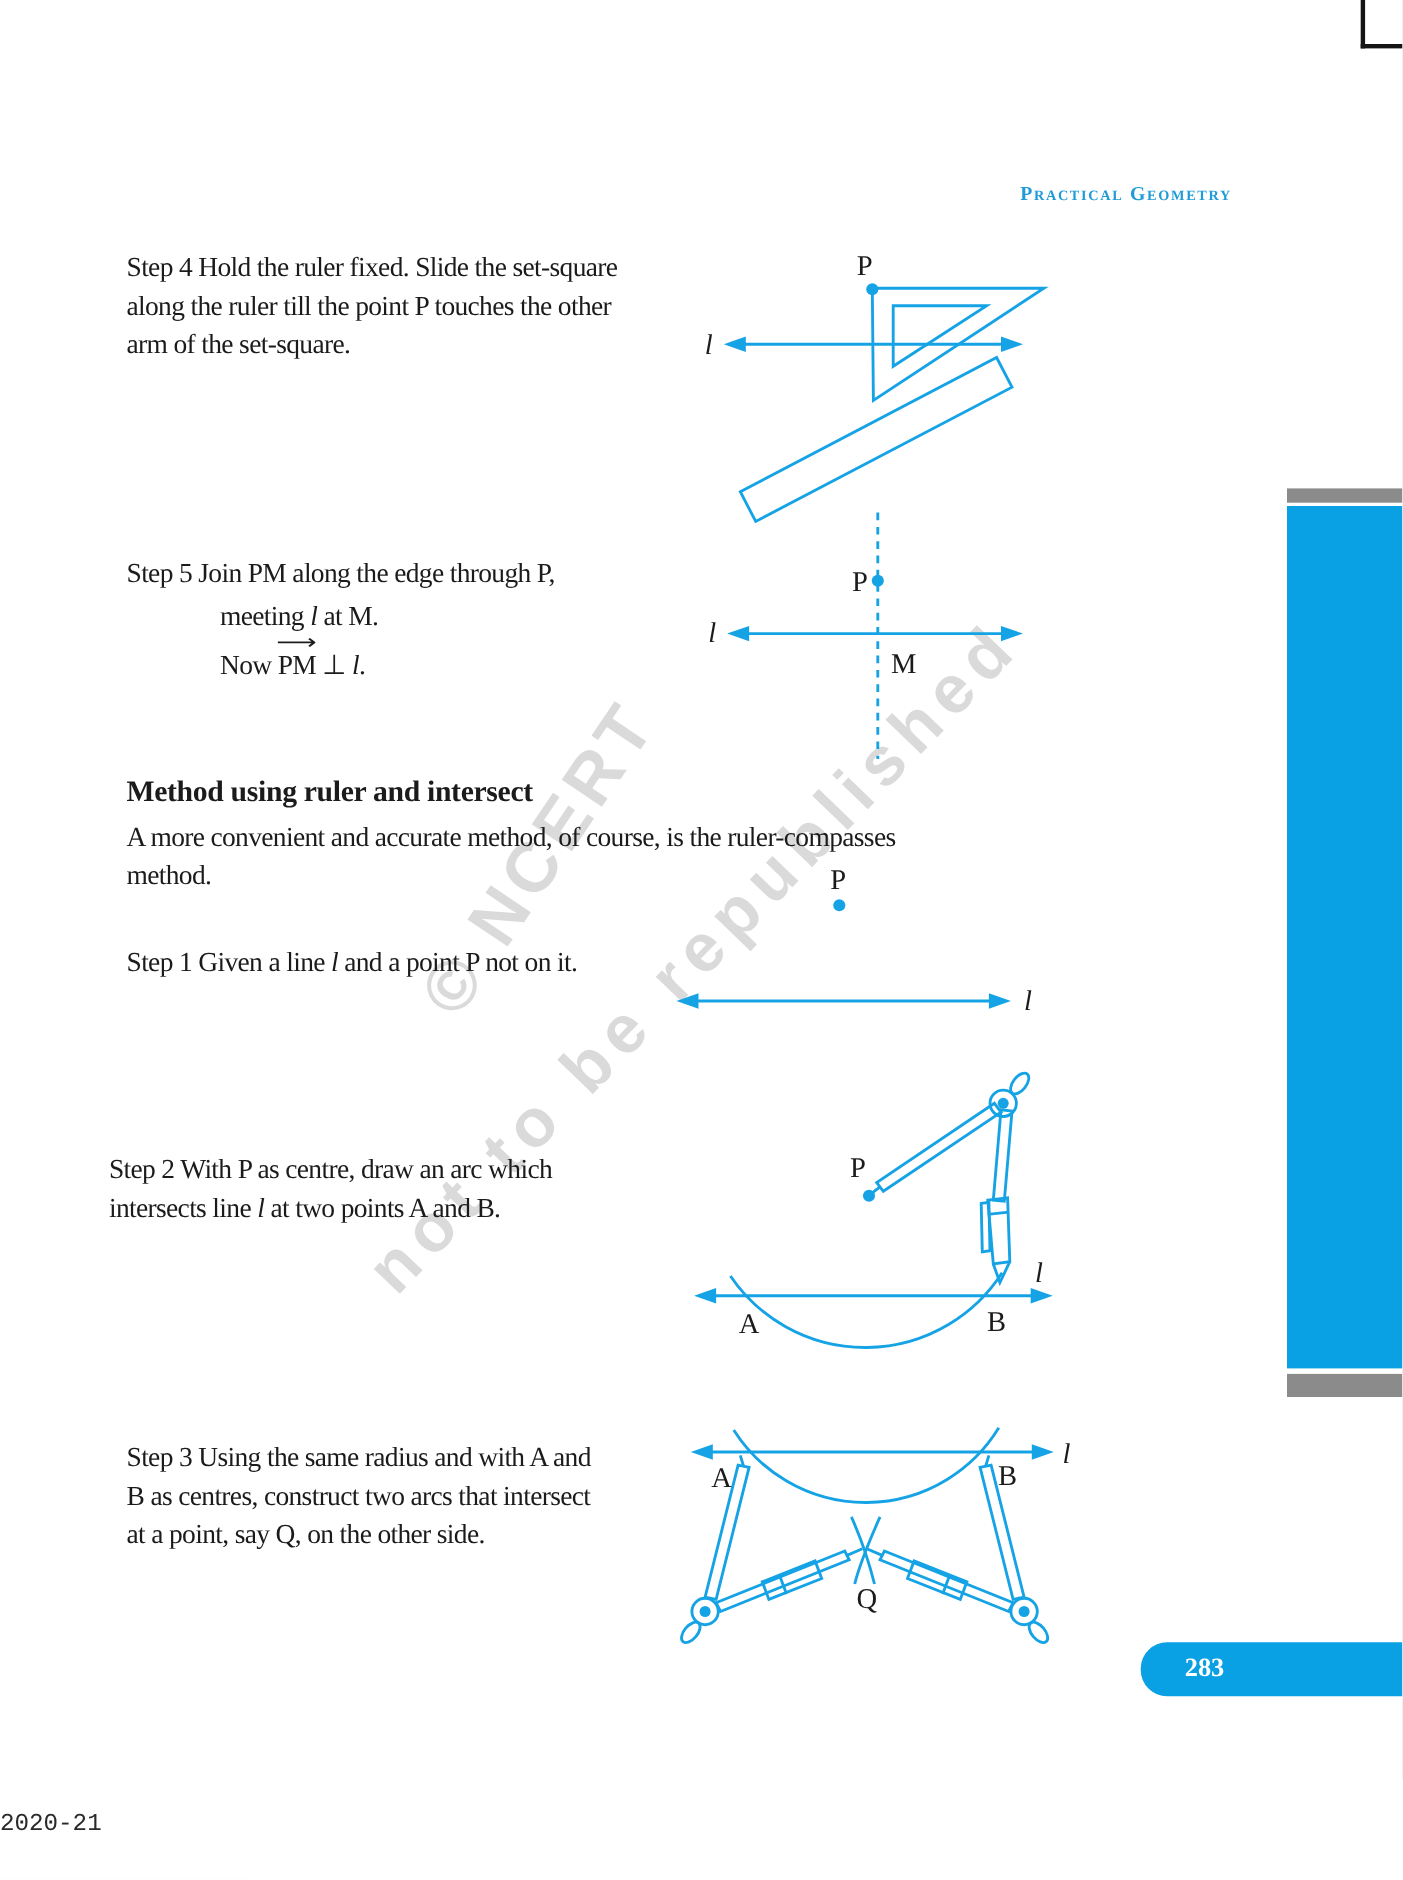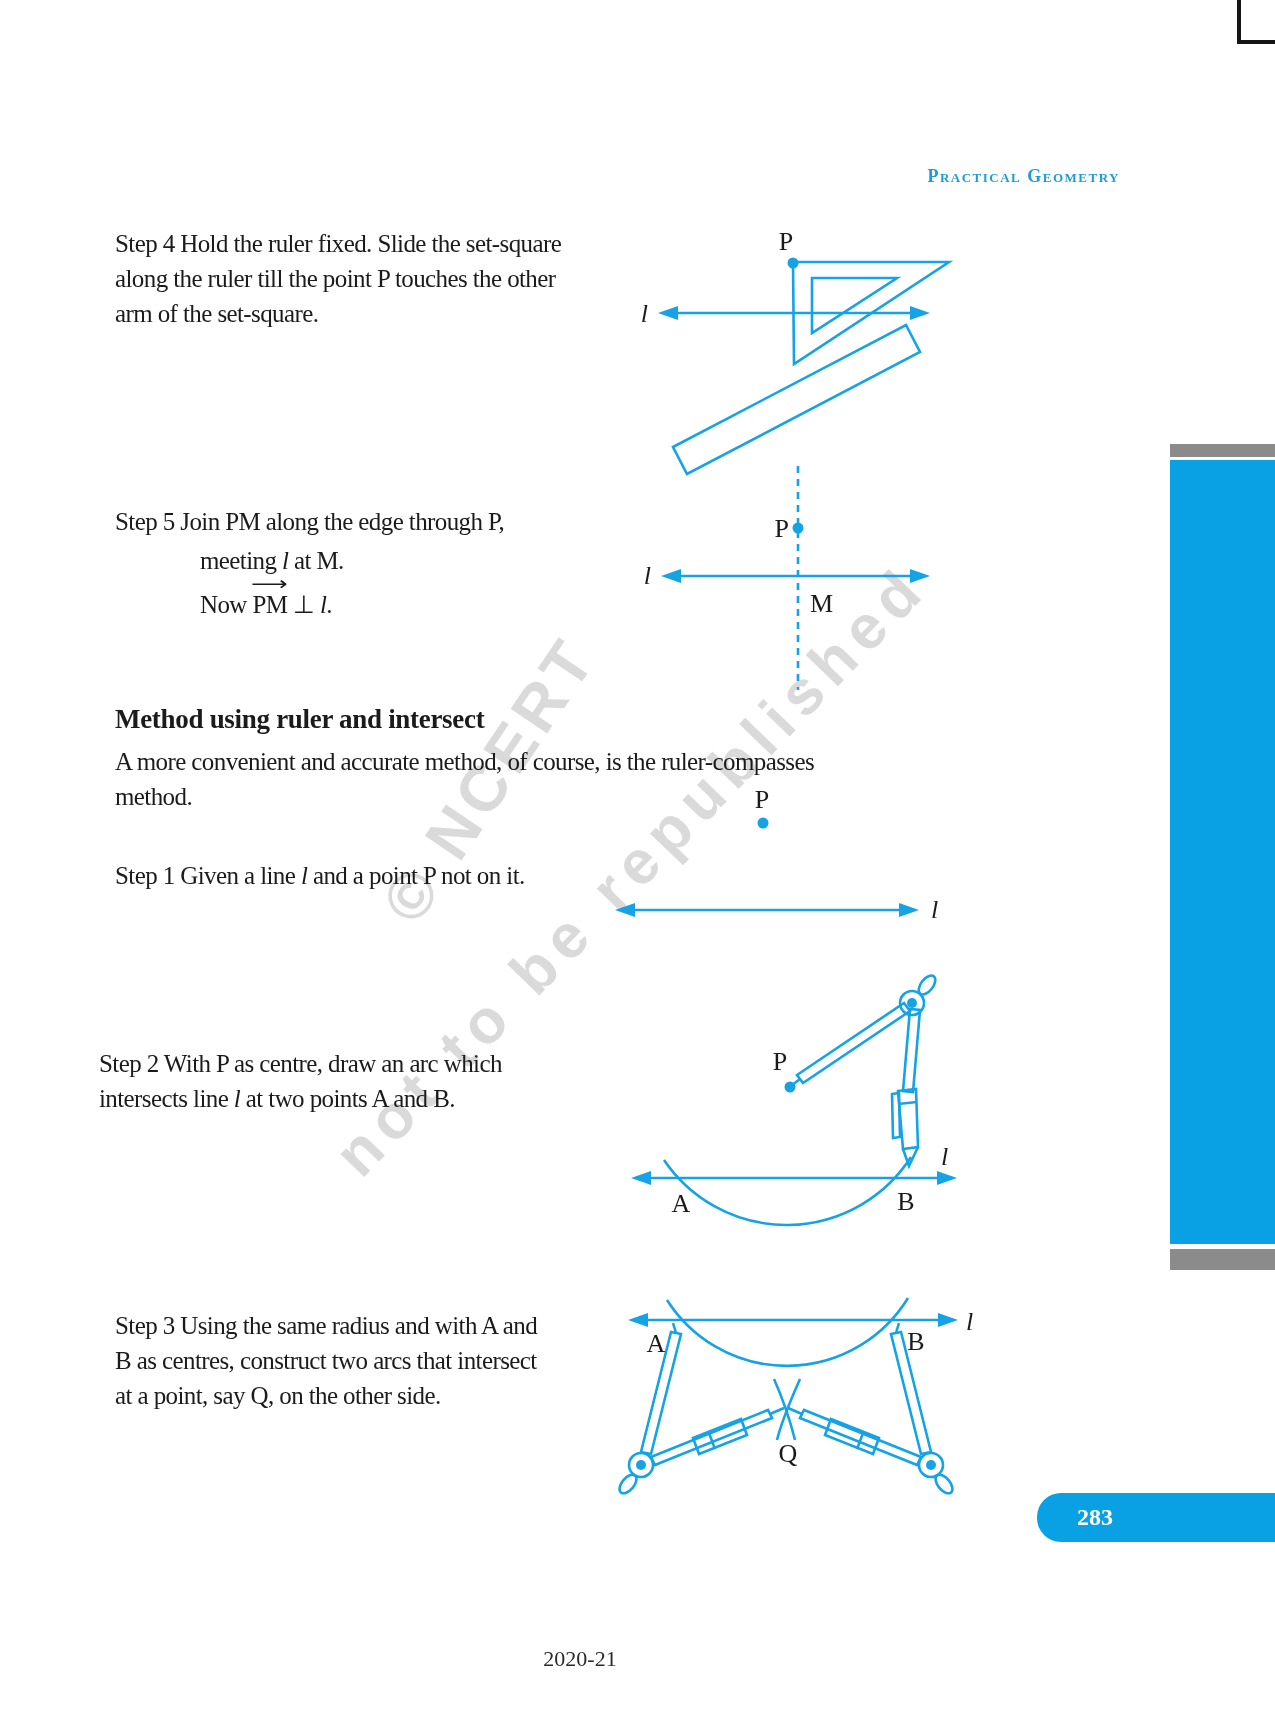--- a/index.html
+++ b/index.html
@@ -13,22 +13,22 @@
   .header{
     left:860px;top:166px;width:260px;text-align:right;
     font-weight:bold;font-variant:small-caps;letter-spacing:1.5px;
     font-size:18px;color:#1f9bd7;
   }
   .corner-mark{
     left:1237px;top:-4px;width:38px;height:44px;
     border-left:4px solid #151515;border-bottom:4px solid #151515;
   }
   .footer{
-    left:0;top:1646px;width:1160px;text-align:center;
-    font-family:Liberation Serif, serif;
+    left:0;top:1646px;width:1160px;text-align:left;
+    font-family:Liberation Mono, monospace;
     font-size:22px;color:#2a2a2a;
   }
   .bar-gray-top{left:1170px;top:444px;width:105px;height:13px;background:#8b8b8b;}
   .sidebar-blue{left:1170px;top:460px;width:105px;height:784px;background:#09a0e4;}
   .bar-gray-bottom{left:1170px;top:1249px;width:105px;height:21px;background:#8b8b8b;}
   .pagenum-box{
     left:1037px;top:1493px;width:238px;height:49px;background:#09a0e4;
     border-radius:24px 0 0 24px;color:#ffffff;font-weight:bold;
     font-size:24px;line-height:49px;padding-left:40px;box-sizing:border-box;
   }

